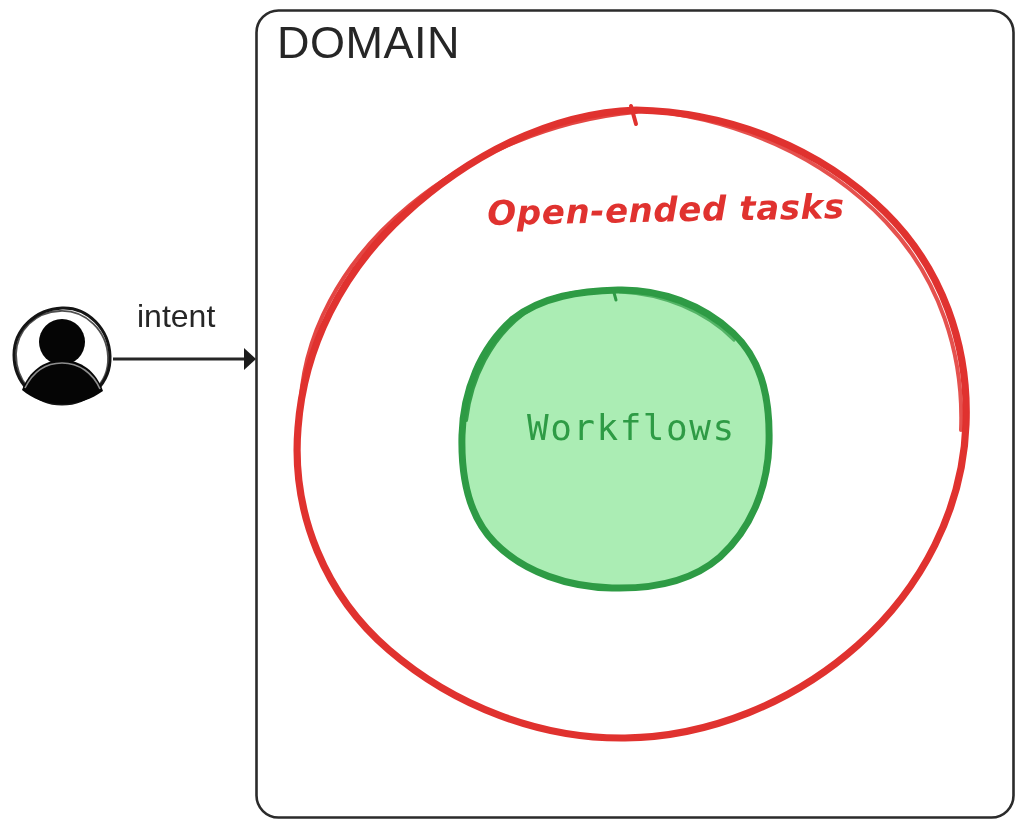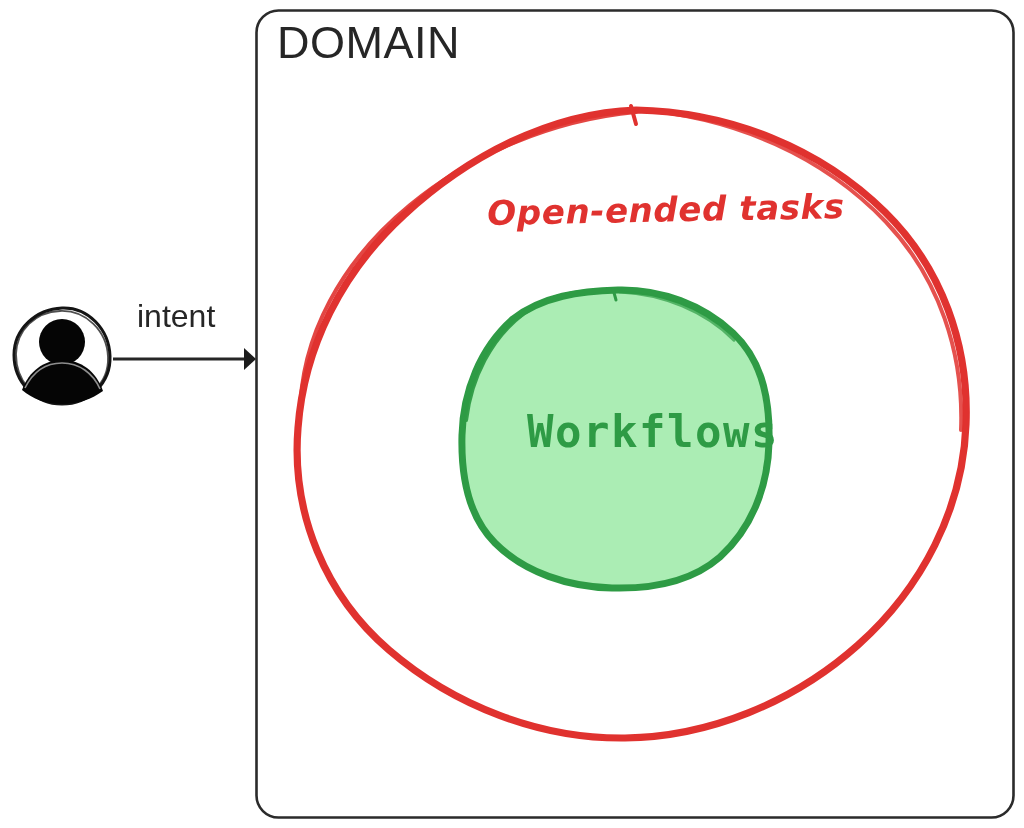--- a/index.html
+++ b/index.html
@@ -56,22 +56,22 @@
     font-style: italic;
     letter-spacing: 0.6px;
     color: #E0322F;
     font-family: "DejaVu Sans", sans-serif;
     transform: rotate(-1.1deg);
     transform-origin: left top;
   }
   #workflows-label {
     left: 527px;
     top: 410px;
-    font-size: 44px;
-    font-weight: 700;
+    font-size: 36px;
+    font-weight: 400;
     letter-spacing: 1.5px;
     color: #2E9B45;
     font-family: "DejaVu Sans Mono", monospace;
   }
 </style>
 </head>
 <body>
 
 <div id="stage">
 

